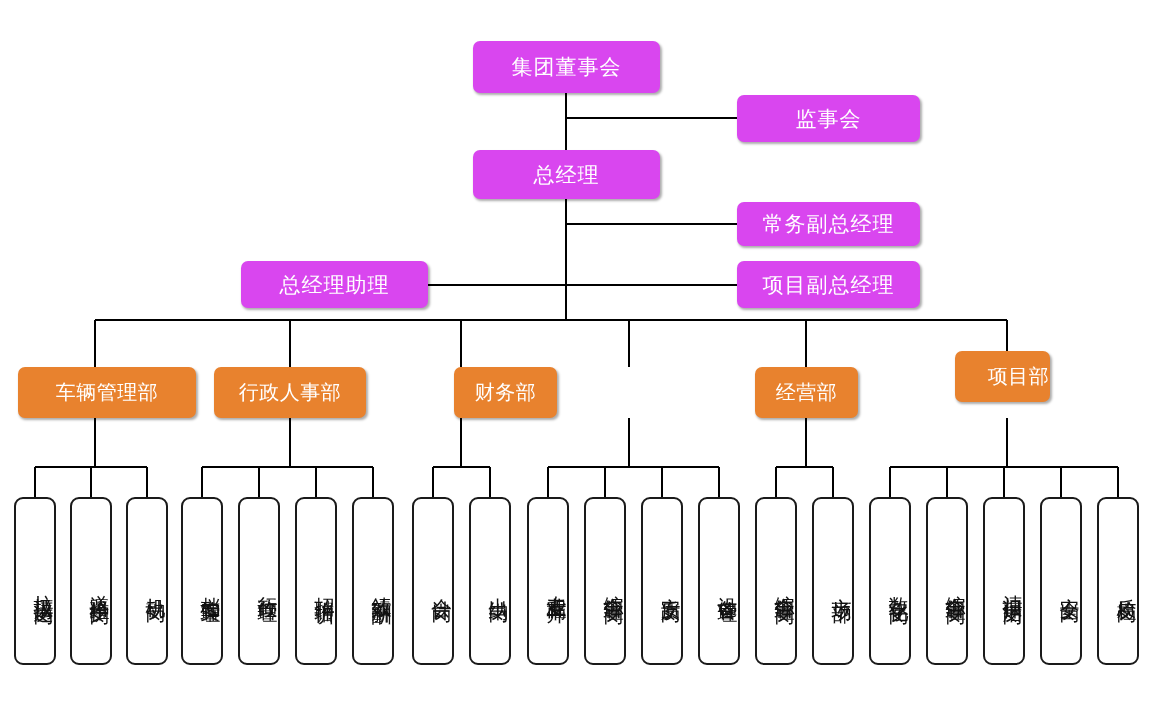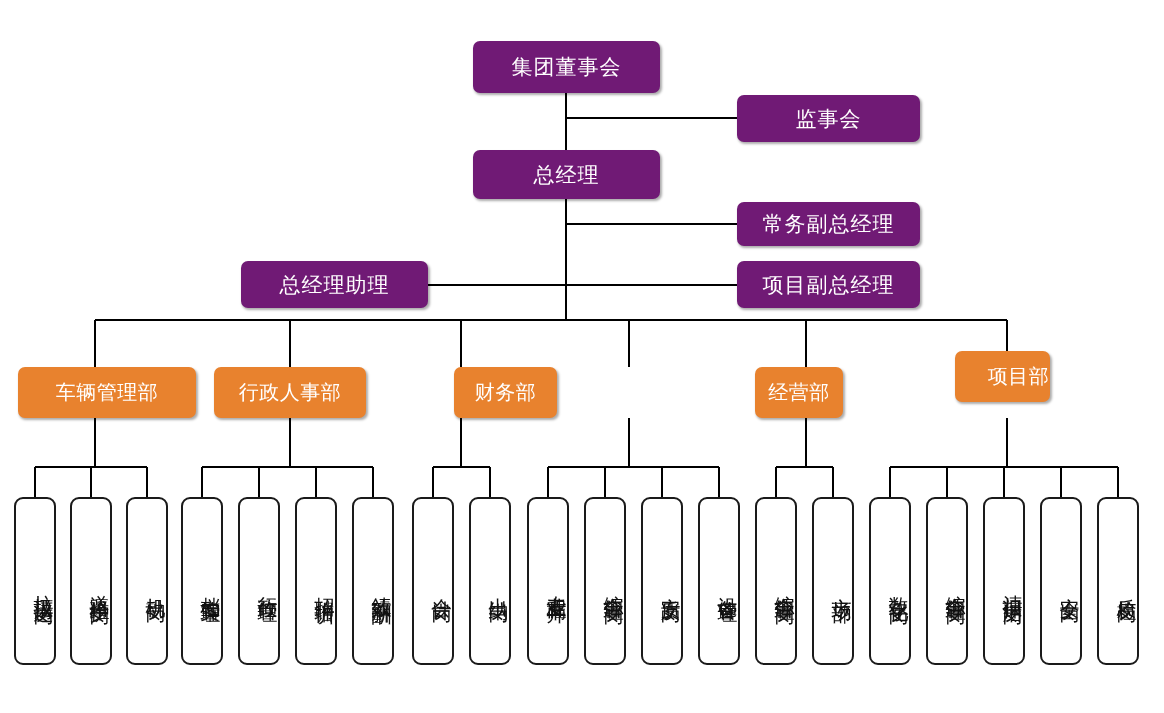--- a/index.html
+++ b/index.html
@@ -27,21 +27,21 @@
   .node {
     position: absolute;
     display: flex;
     align-items: center;
     justify-content: center;
     border-radius: 7px;
     z-index: 3;
     white-space: nowrap;
   }
   .node.blue {
-    background: #701a75;
+    background: #d946ef;
     color: #ffffff;
     font-size: 21px;
     letter-spacing: 1px;
     box-shadow: 1.5px 2px 2.5px rgba(0,0,0,0.33);
     font-family: Liberation Mono, monospace;
   }
   .node.orange {
     background: #E8822E;
     color: #ffffff;
     font-size: 20px;
@@ -130,21 +130,21 @@
     <div class="node leaf" style="left: 238px; top: 497px; width: 42px; height: 168px;">行政管理</div>
     <div class="node leaf" style="left: 295px; top: 497px; width: 42px; height: 168px;">招聘培训</div>
     <div class="node leaf" style="left: 352px; top: 497px; width: 42px; height: 168px;">绩效薪酬</div>
     <div class="node orange" style="left: 410px; top: 367px; width: 103px; height: 51px; margin-left: 44px;">财务部</div>
     <div class="node leaf" style="left: 412px; top: 497px; width: 42px; height: 168px;">会计岗</div>
     <div class="node leaf" style="left: 469px; top: 497px; width: 42px; height: 168px;">出纳岗</div>
     <div class="node leaf" style="left: 527px; top: 497px; width: 42px; height: 168px;">专业工程师</div>
     <div class="node leaf" style="left: 584px; top: 497px; width: 42px; height: 168px;">综合管理岗</div>
     <div class="node leaf" style="left: 641px; top: 497px; width: 42px; height: 168px;">安质岗</div>
     <div class="node leaf" style="left: 698px; top: 497px; width: 42px; height: 168px;">设备管理</div>
-    <div class="node orange" style="left: 755px; top: 367px; width: 88px; height: 51px;">经营部</div>
+    <div class="node orange" style="left: 755px; top: 367px; width: 103px; height: 51px;">经营部</div>
     <div class="node leaf" style="left: 755px; top: 497px; width: 42px; height: 168px;">综合管理岗</div>
     <div class="node leaf" style="left: 812px; top: 497px; width: 42px; height: 168px;">市场部</div>
     <div class="node orange" style="left: 955px; top: 351px; width: 95px; height: 51px; padding-left: 32px;">项目部</div>
     <div class="node leaf" style="left: 869px; top: 497px; width: 42px; height: 168px;">数字化岗</div>
     <div class="node leaf" style="left: 926px; top: 497px; width: 42px; height: 168px;">综合管理岗</div>
     <div class="node leaf" style="left: 983px; top: 497px; width: 42px; height: 168px;">清扫保洁岗</div>
     <div class="node leaf" style="left: 1040px; top: 497px; width: 42px; height: 168px;">安全岗</div>
     <div class="node leaf" style="left: 1097px; top: 497px; width: 42px; height: 168px;">质检岗</div>
   </div>
 

